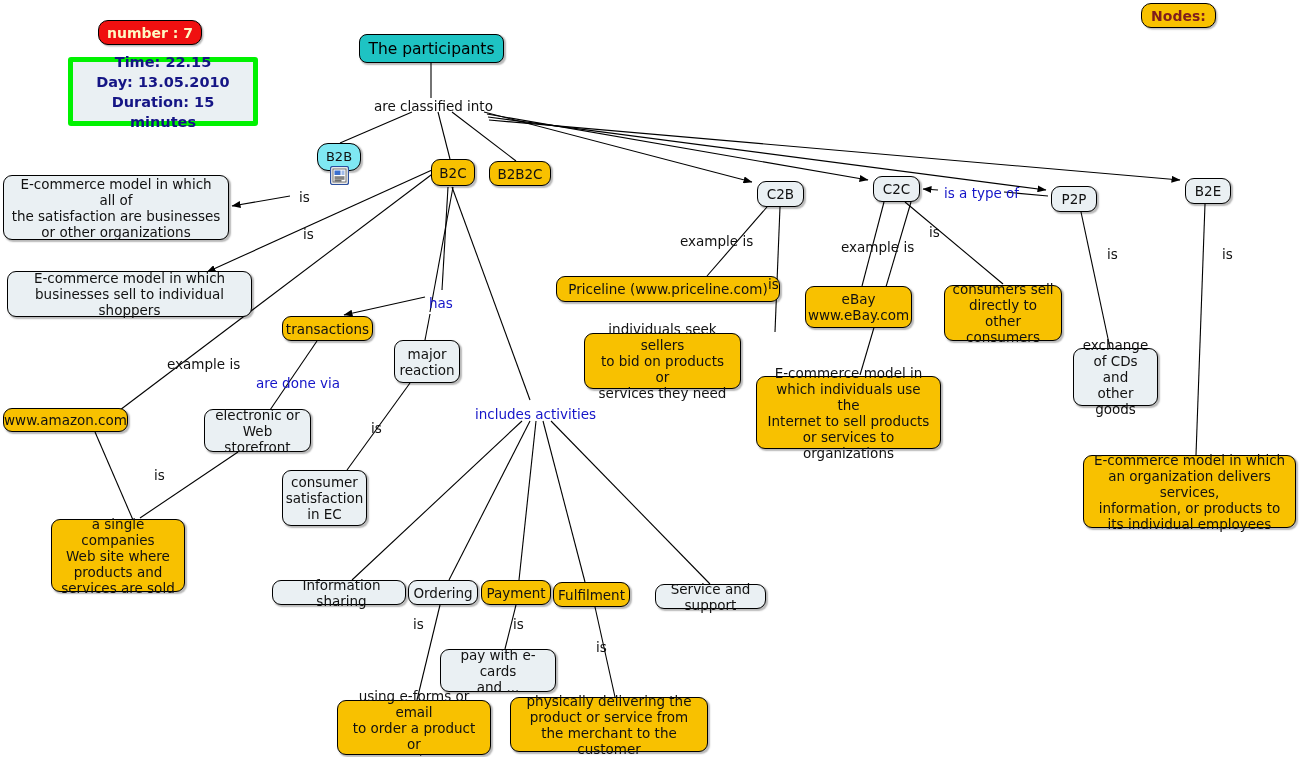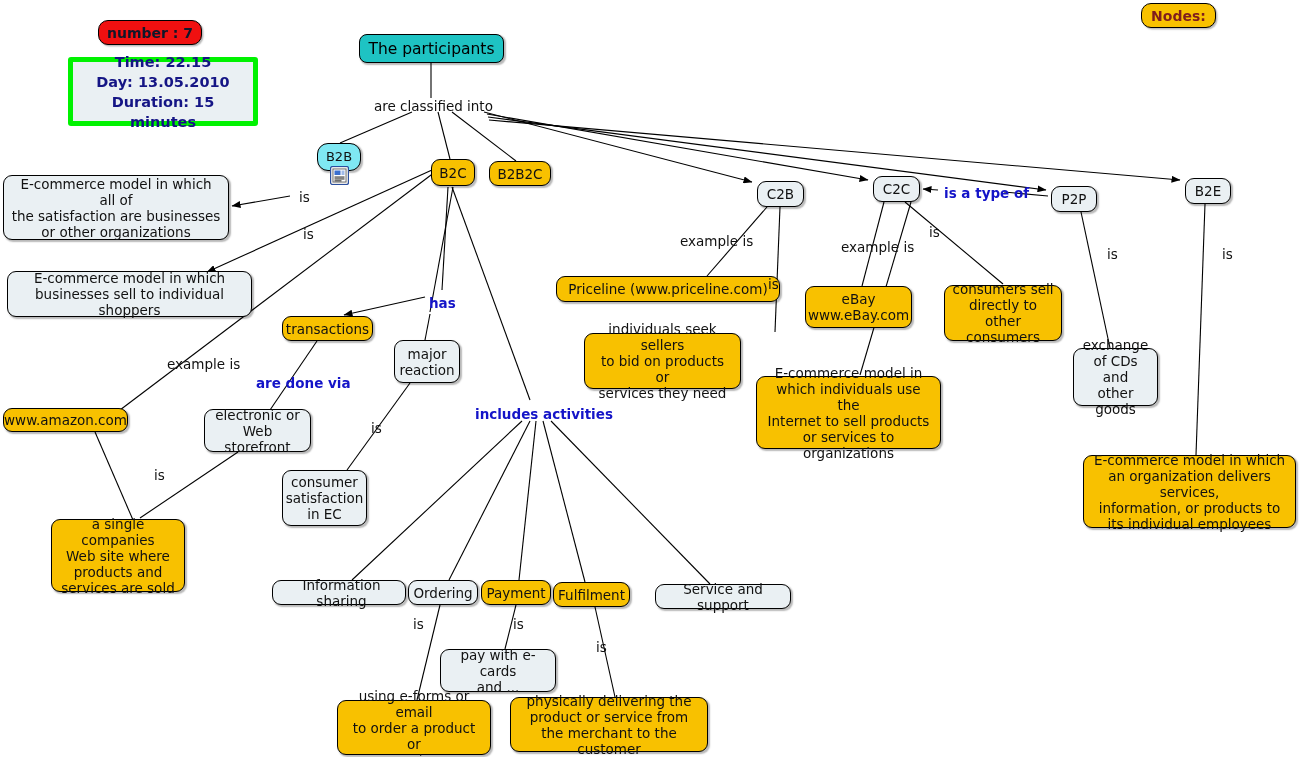--- a/index.html
+++ b/index.html
@@ -53,21 +53,21 @@
     background: #1ec3c3;
     font-weight: normal;
     font-size: 15.5px;
     border-radius: 8px;
     color: #000;
   }
   .n-red {
     background: #f01010;
     font-weight: bold;
     font-size: 14px;
-    color: #0f172a;
+    color: #fef9c3;
     border-radius: 10px;
     text-align: right;
   }
   .n-legend-green {
     background: #eaf0f3;
     border: 5px solid #00f200;
     border-radius: 3px;
     font-weight: bold;
     color: #151585;
     font-size: 14.5px;
@@ -92,21 +92,21 @@
   .edge-label {
     position: absolute;
     font-size: 13.5px;
     line-height: 15px;
     color: #111111;
     white-space: nowrap;
     background: transparent;
   }
   .edge-label.blue {
     color: #1414c8;
-    font-weight: bold;
+    font-weight: normal;
   }
   .b2b-icon {
     position: absolute;
     left: 330px;
     top: 166px;
     width: 19px;
     height: 19px;
   }
 </style>
 </head>
@@ -185,21 +185,21 @@
 Web storefront</span></div>
       <div class="node n-plain" style="left: 394px; top: 340px; width: 66px; height: 43px;"><span>major
 reaction</span></div>
       <div class="node n-plain" style="left: 282px; top: 470px; width: 85px; height: 56px;"><span>consumer
 satisfaction
 in EC</span></div>
       <div class="node n-plain" style="left: 272px; top: 580px; width: 134px; height: 25px; padding-left: 12px;"><span>Information sharing</span></div>
       <div class="node n-plain" style="left: 408px; top: 580px; width: 70px; height: 25px;"><span>Ordering</span></div>
       <div class="node n-orange" style="left: 481px; top: 580px; width: 70px; height: 25px;"><span>Payment</span></div>
       <div class="node n-orange" style="left: 553px; top: 582px; width: 77px; height: 25px;"><span>Fulfilment</span></div>
-      <div class="node n-plain" style="left: 655px; top: 584px; width: 136px; height: 25px;"><span>Service and support</span></div>
+      <div class="node n-plain" style="left: 655px; top: 584px; width: 111px; height: 25px;"><span>Service and support</span></div>
       <div class="node n-orange" style="left: 337px; top: 700px; width: 154px; height: 55px;"><span>using e-forms or email
 to order a product or
 service</span></div>
       <div class="node n-plain" style="left: 440px; top: 649px; width: 116px; height: 43px;"><span>pay with e-cards
 and ...</span></div>
       <div class="node n-orange" style="left: 510px; top: 697px; width: 198px; height: 55px;"><span>physically delivering the
 product or service from
 the merchant to the customer</span></div>
       <div class="node n-orange" style="left: 556px; top: 276px; width: 224px; height: 26px;"><span>Priceline (www.priceline.com)</span></div>
       <div class="node n-orange" style="left: 584px; top: 333px; width: 157px; height: 56px;"><span>individuals seek sellers

